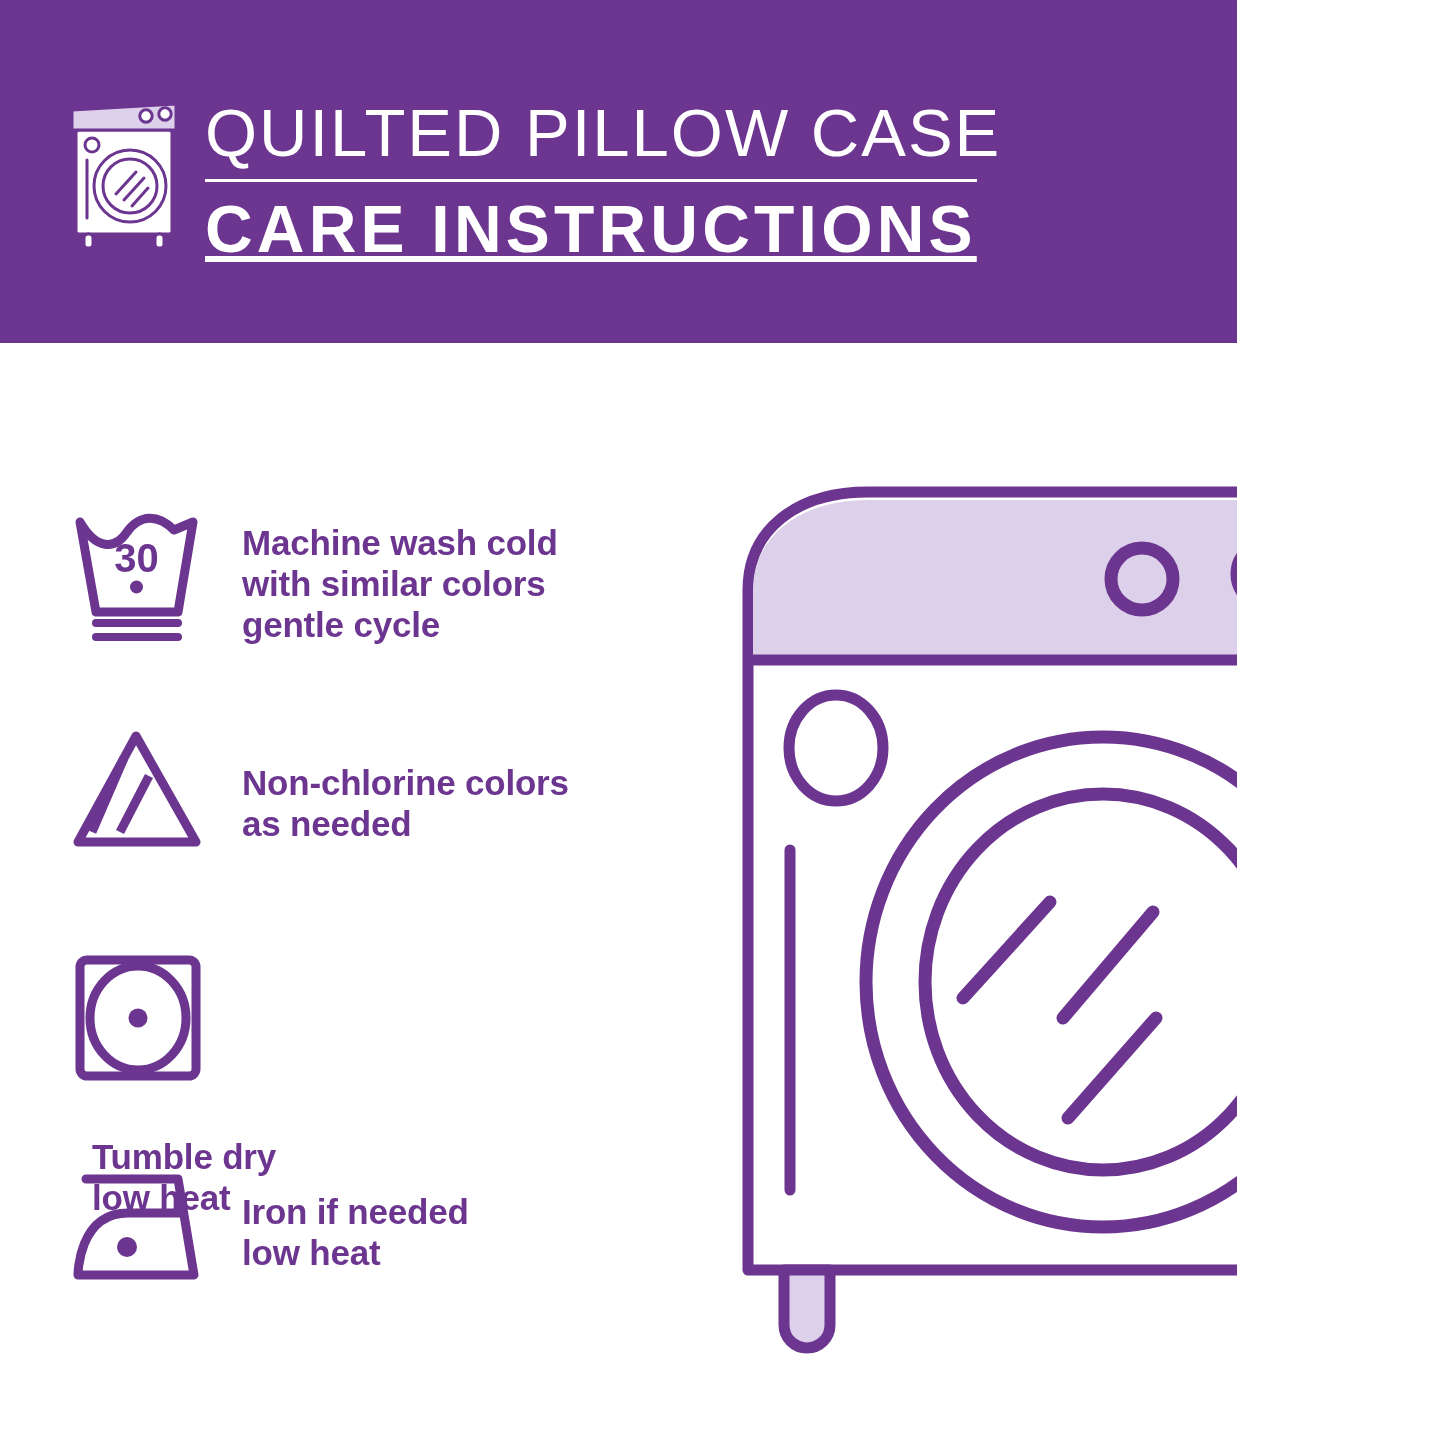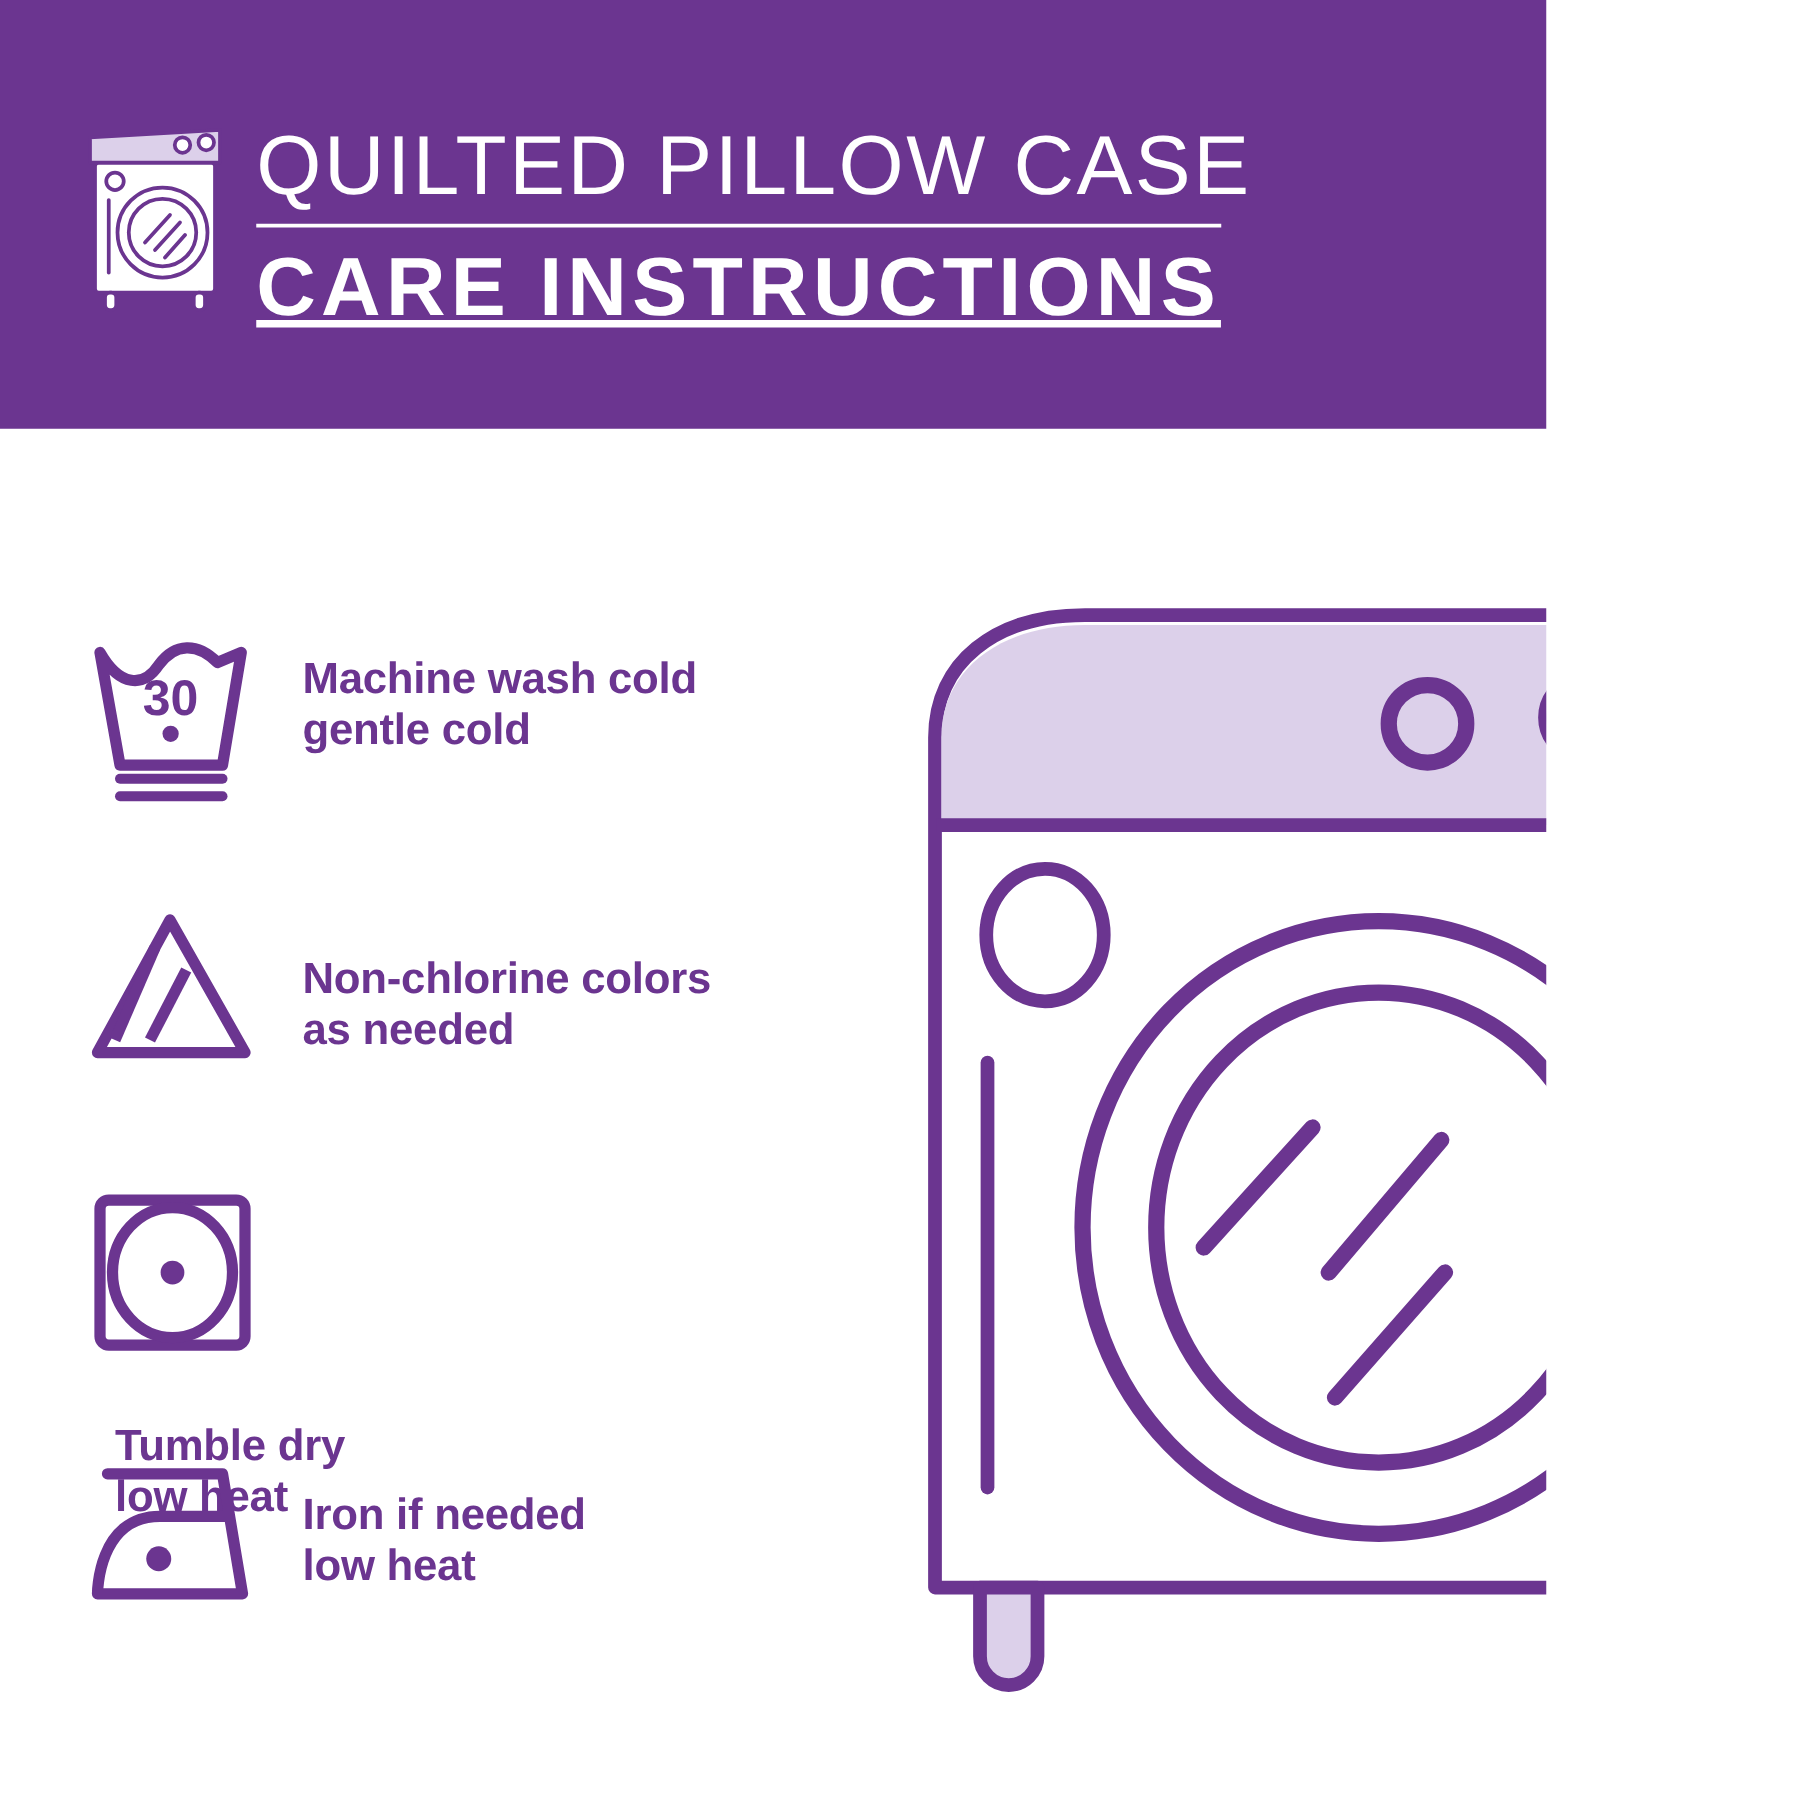--- a/index.html
+++ b/index.html
@@ -179,21 +179,22 @@
           <text x="66.5" y="64" font-family="'Liberation Sans', sans-serif" font-size="40" font-weight="700" fill="#6B3590" text-anchor="middle">30</text>
 
           <circle cx="66.5" cy="79" r="6.5" fill="#6B3590"></circle>
 
           <rect x="22" y="111" width="90" height="8" rx="4" fill="#6B3590"></rect>
           <rect x="22" y="125" width="90" height="8" rx="4" fill="#6B3590"></rect>
         </svg>
       </div>
       <div class="care-row-text">
         <span>Machine wash cold</span>
-        <span>gentle cold</span>
+        <span>with similar colors</span>
+        <span>gentle cycle</span>
       </div>
     </div>
 
     <div class="care-row" id="care-row-1">
       <div class="care-row-icon">
         <svg viewBox="0 0 150 130" width="150" height="130" aria-hidden="true">
 
           <path d="M66 8 L126 114 L8 114 Z" fill="none" stroke="#6B3590" stroke-width="9" stroke-linejoin="round"></path>
 
           <line x1="54" y1="30" x2="22" y2="104" stroke="#6B3590" stroke-width="9" stroke-linecap="butt"></line>

